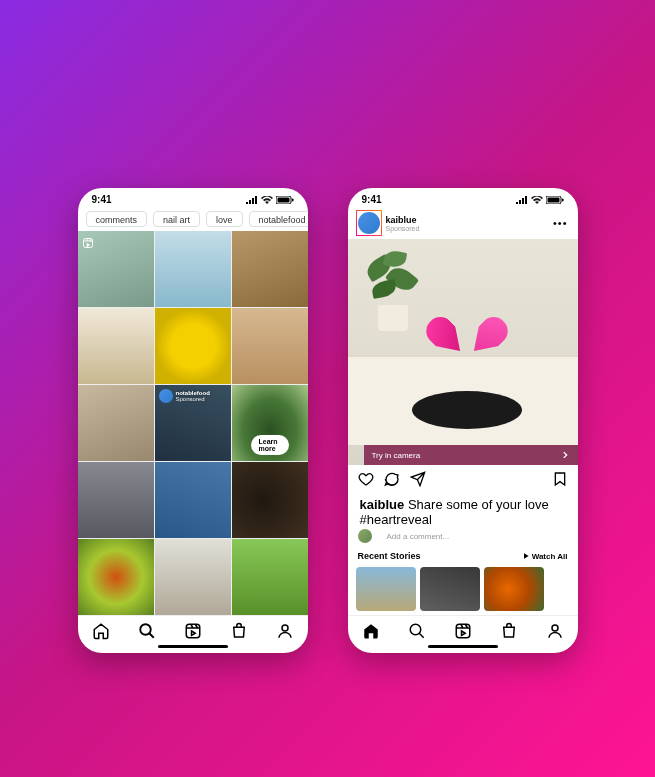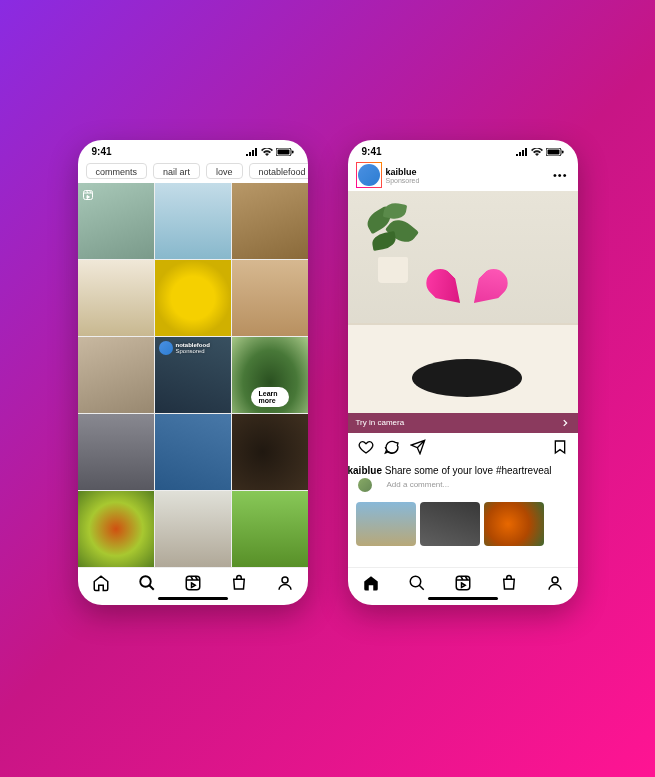--- a/index.html
+++ b/index.html
@@ -18,20 +18,21 @@
 .phone {
   width: 230px;
   height: 465px;
   background: #fff;
   border-radius: 24px;
   overflow: hidden;
   box-shadow: 0 10px 30px rgba(0,0,0,0.3);
   display: flex;
   flex-direction: column;
   position: relative;
+  margin-top: 48px;
 }
 .status-bar {
   display: flex;
   justify-content: space-between;
   align-items: center;
   padding: 6px 14px 2px;
   font-size: 10px;
   font-weight: 600;
 }
 .status-icons { display: flex; gap: 3px; align-items: center; }
@@ -105,31 +106,31 @@
 .post-user-name { font-size:9px; font-weight:600; }
 .post-user-sub { font-size:7px; color:#999; }
 .more-dots { margin-left:auto; font-size:11px; letter-spacing:1px; }
 .post-media {
   width:100%; aspect-ratio: 1/1.05;
   position:relative;
   background: linear-gradient(180deg,#e8e4d8 0%, #d9d5c8 100%);
   overflow:hidden;
 }
 .cta-bar {
-  position:absolute; bottom:0; left:0; right:0;
+  position:absolute; bottom:0; left:16px; right:0;
   background:#8b3a5e; color:#fff;
   display:flex; justify-content:space-between; align-items:center;
   padding: 5px 8px; font-size:8px; font-weight:500;
 }
 .post-actions {
   display:flex; align-items:center; padding: 6px 10px;
   gap:10px;
 }
 .post-actions .spacer { margin-left:auto; }
-.caption { padding: 0 0; font-size:10px; }
+.caption { padding: 0 12px; font-size:13px; }
 .caption .u { font-weight:600; }
 .view-comments { padding: 2px 10px; font-size:8px; color:#999; }
 .add-comment { display:flex; align-items:center; gap:15px; padding: 2px 10px 6px; font-size:8px; color:#999; }
 .comment-avatar { width:14px; height:14px; border-radius:50%; background:linear-gradient(135deg,#8a6,#685); }
 .stories-header { display:flex; justify-content:space-between; align-items:center; padding:2px 10px; font-size:9px; font-weight:600; }
 .watchall { display:flex; align-items:center; gap:2px; font-size:8px; }
 .stories-row { display:flex; gap:4px; padding: 4px 8px; }
 .story { width:60px; height:44px; border-radius:4px; }
 
 .c1{background:linear-gradient(160deg,#a8c8b8,#7a9a8a);}
@@ -329,20 +330,29 @@
 
   <div class="caption">
     <span class="u">kaiblue</span>
     <span>Share some of your love #heartreveal</span>
   </div>
   <div class="add-comment">
     <div class="comment-avatar"></div>
     <span>Add a comment...</span>
   </div>
 
+  <div class="stories-header">
+    <span>Recent Stories</span>
+    <span class="watchall">
+      <svg width="8" height="8" viewBox="0 0 24 24" fill="#000">
+          <path d="M6 4l14 8-14 8z"></path>
+        </svg>
+      <span>Watch All</span>
+    </span>
+  </div>
   <div class="stories-row">
     <div class="story s1"></div>
     <div class="story s2"></div>
     <div class="story s3"></div>
   </div>
 
   <div class="bottom-nav">
     <span>
         <svg width="18" height="18" viewBox="0 0 24 24" fill="#000">
           <path d="M3 10l9-7 9 7v10a2 2 0 01-2 2h-4v-7h-6v7H5a2 2 0 01-2-2z"></path>

